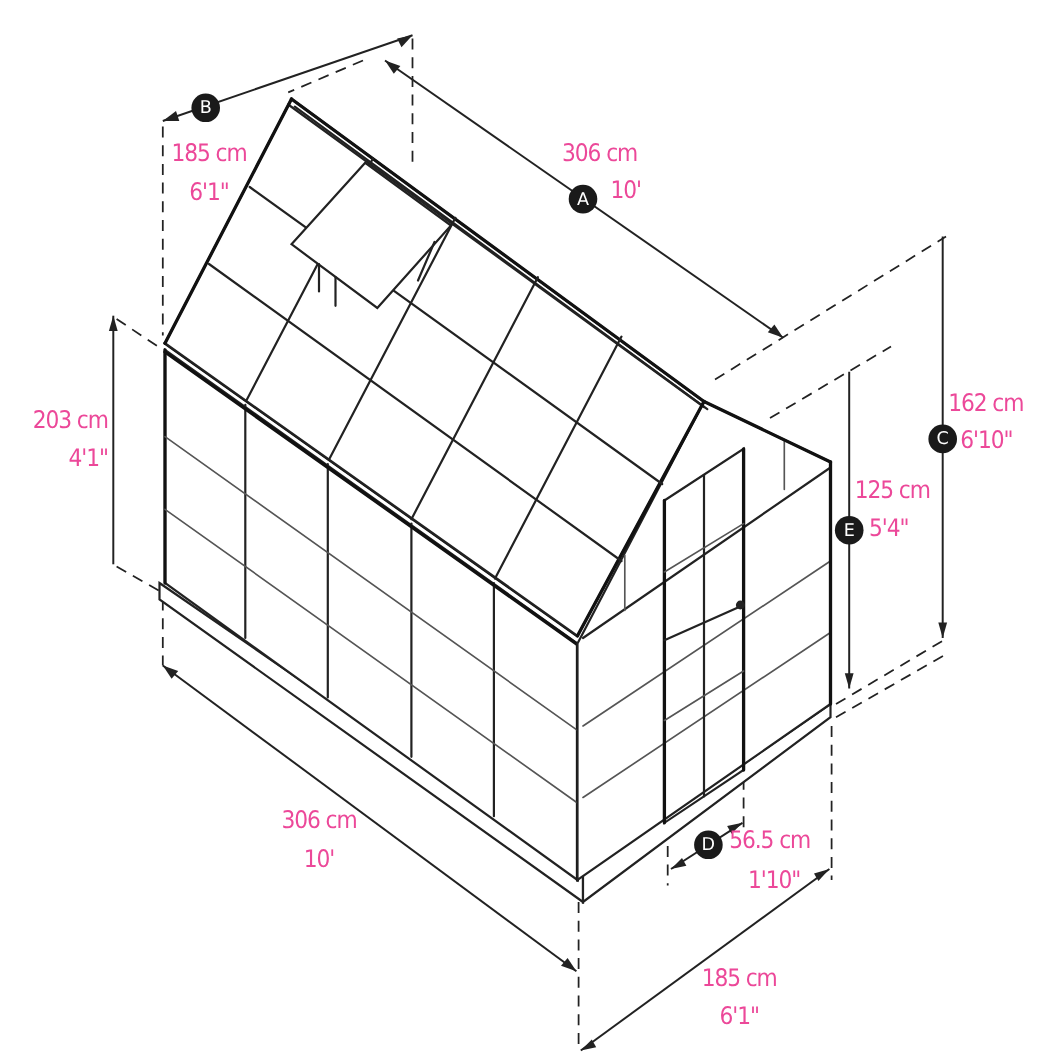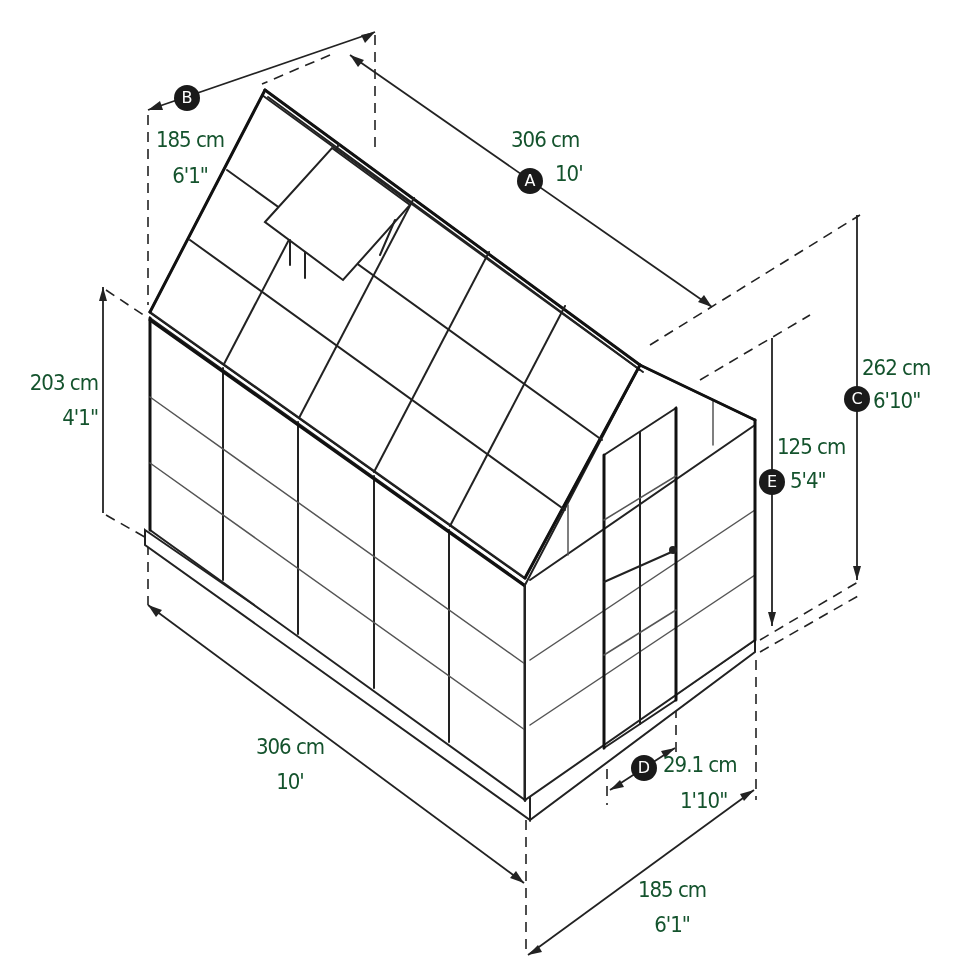--- a/index.html
+++ b/index.html
@@ -4,21 +4,21 @@
   <style>
     html, body { margin: 0; padding: 0; background: #ffffff; }
     body { width: 960px; height: 960px; position: relative; overflow: hidden; font-family: "DejaVu Sans", sans-serif; }
     #diagram { position: absolute; left: 0; top: 0; width: 960px; height: 960px; }
     .frame { fill: none; stroke: #111; stroke-width: 3; stroke-linejoin: round; stroke-linecap: round; }
     .frame-thin { fill: none; stroke: #222; stroke-width: 2; stroke-linecap: round; }
     .frame-faint { fill: none; stroke: #555; stroke-width: 1.5; stroke-linecap: round; }
     .panel { fill: #ffffff; stroke: #222; stroke-width: 2; }
     .dim { fill: none; stroke: #222; stroke-width: 1.8; }
     .dash { fill: none; stroke: #222; stroke-width: 1.6; stroke-dasharray: 10 7; }
-    .lbl { position: absolute; color: #14532d; font-family: "DejaVu Sans Condensed", "DejaVu Sans", sans-serif; font-size: 22px; line-height: 26px; letter-spacing: -1px; white-space: nowrap; }
+    .lbl { position: absolute; color: #ec4899; font-family: "DejaVu Sans Condensed", "DejaVu Sans", sans-serif; font-size: 22px; line-height: 26px; letter-spacing: -1px; white-space: nowrap; }
     .lbl.right { text-align: right; }
     .lbl.center { text-align: center; }
     .badge { position: absolute; width: 26px; height: 26px; border-radius: 50%; background: #1a1a1a; color: #fff; font-family: "DejaVu Sans", sans-serif; font-size: 16px; line-height: 26px; text-align: center; font-weight: normal; }
   </style>
 </head>
 <body>
 
 <svg id="diagram" viewBox="0 0 960 960" xmlns="http://www.w3.org/2000/svg">
 
   <g>
@@ -131,32 +131,32 @@
 </svg>
 
 <div class="badge" style="left:174px; top:85px;">B</div>
 <div class="lbl center" style="left:150px; top:127px; width:80px;">185 cm</div>
 <div class="lbl center" style="left:150px; top:163px; width:80px;">6'1"</div>
 
 <div class="lbl" style="left:511px; top:127px;">306 cm</div>
 <div class="badge" style="left:517px; top:168px;">A</div>
 <div class="lbl" style="left:555px; top:161px;">10'</div>
 
-<div class="lbl" style="left:862px; top:355px;">262 cm</div>
+<div class="lbl" style="left:862px; top:355px;">162 cm</div>
 <div class="badge" style="left:844px; top:386px;">C</div>
 <div class="lbl" style="left:873px; top:388px;">6'10"</div>
 
 <div class="lbl" style="left:777px; top:434px;">125 cm</div>
 <div class="badge" style="left:759px; top:469px;">E</div>
 <div class="lbl" style="left:790px; top:468px;">5'4"</div>
 
 <div class="lbl right" style="left:20px; top:370px; width:78px;">203 cm</div>
 <div class="lbl right" style="left:20px; top:405px; width:78px;">4'1"</div>
 
 <div class="lbl center" style="left:250px; top:734px; width:80px;">306 cm</div>
 <div class="lbl center" style="left:250px; top:769px; width:80px;">10'</div>
 
 <div class="badge" style="left:631px; top:755px;">D</div>
-<div class="lbl" style="left:663px; top:752px;">29.1 cm</div>
+<div class="lbl" style="left:663px; top:752px;">56.5 cm</div>
 <div class="lbl" style="left:680px; top:788px;">1'10"</div>
 
 <div class="lbl center" style="left:632px; top:877px; width:80px;">185 cm</div>
 <div class="lbl center" style="left:632px; top:912px; width:80px;">6'1"</div>
 
 </body></html>

